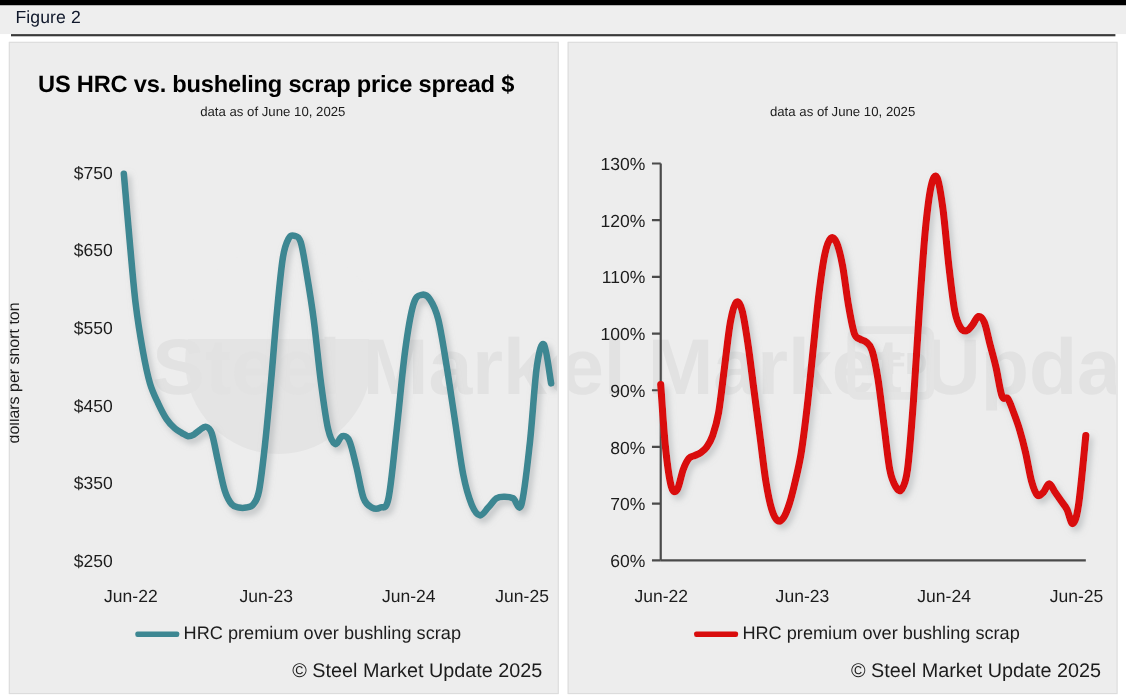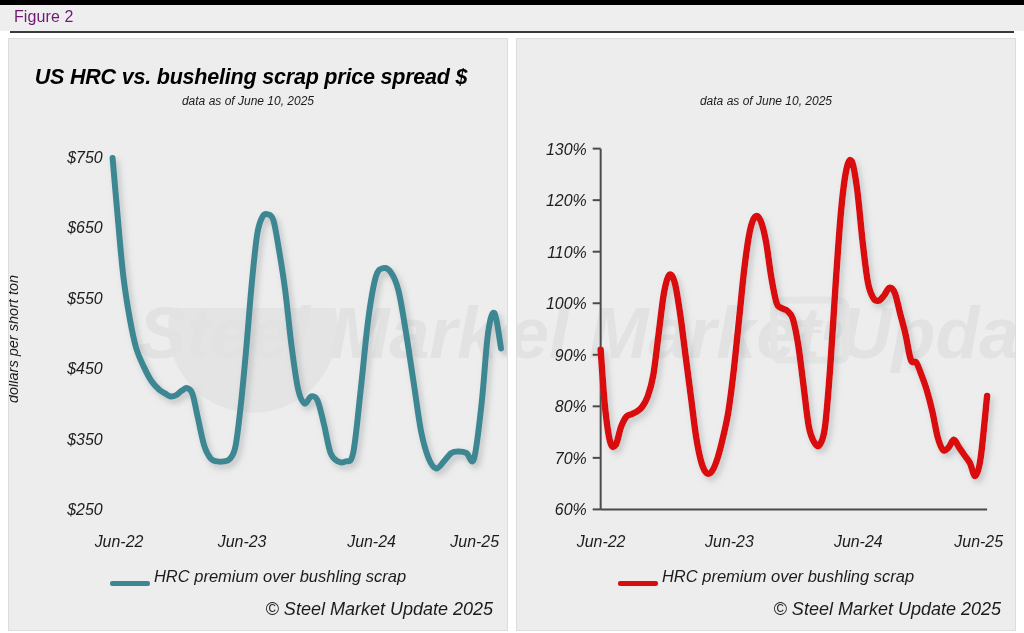--- a/index.html
+++ b/index.html
@@ -35,21 +35,21 @@
     left: 0; top: 5px;
     width: 1024px;
     height: 26px;
     background: #eeeeee;
   }
   .header-title {
     position: absolute;
     left: 14px;
     top: 3px;
     font-size: 16px;
-    color: #701a75;
+    color: #0f172a;
     font-family: "Liberation Sans", sans-serif;
     letter-spacing: 0.1px;
   }
   .header-rule {
     position: absolute;
     left: 10px;
     top: 31px;
     width: 1004px;
     height: 2px;
     background: #3a3a3a;
@@ -64,21 +64,20 @@
     background: #ffffff;
   }
   .panel {
     position: absolute;
     top: 2px;
     height: 593px;
     background: #ededed;
     border: 1px solid #dcdcdc;
     box-sizing: border-box;
     overflow: hidden;
-    font-style: italic;
   }
   .panel-left  { left: 8px;  width: 500px; }
   .panel-right { left: 516px; width: 500px; }
 
   .chart-title {
     position: absolute;
     left: 0;
     top: 26px;
     width: 100%;
     text-align: center;
@@ -119,22 +118,23 @@
     pointer-events: none;
   }
 
   .legend {
     position: absolute;
     left: 0;
     width: 100%;
     top: 528px;
     display: flex;
     justify-content: center;
-    align-items: flex-end;
+    align-items: center;
     gap: 2px;
+    padding-left: 13px;
   }
   .legend-swatch {
     width: 40px;
     height: 5px;
     border-radius: 2px;
     display: inline-block;
   }
   .legend-label {
     font-size: 16.5px;
     color: #1c1c1c;

